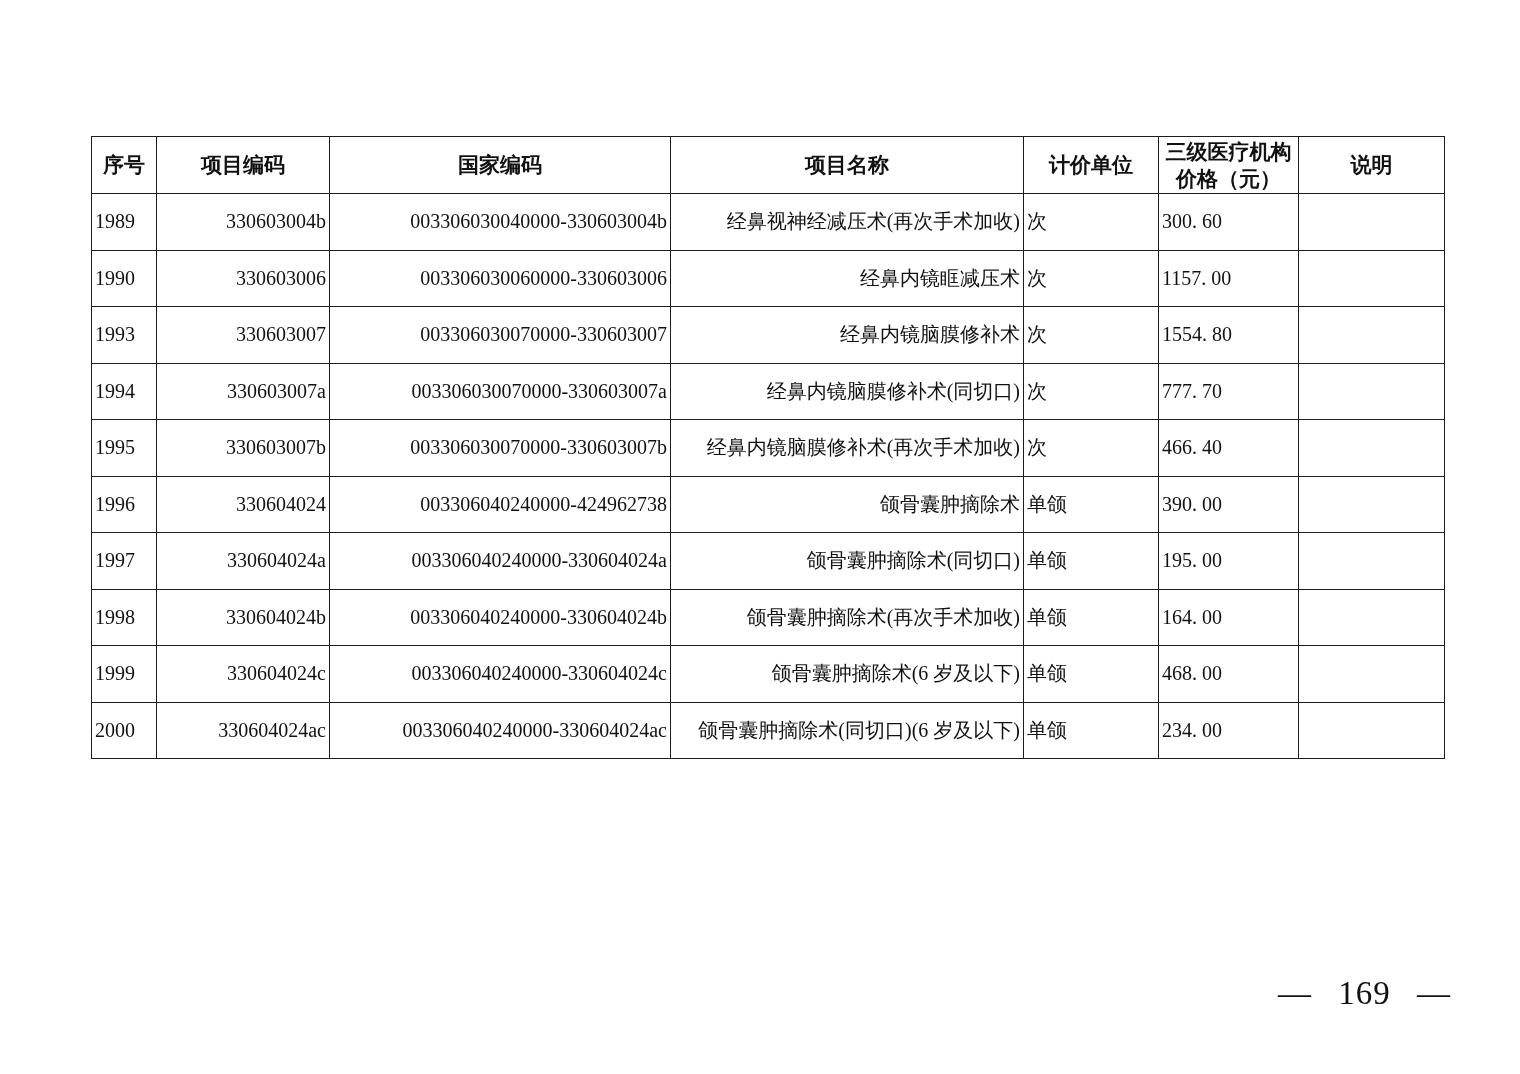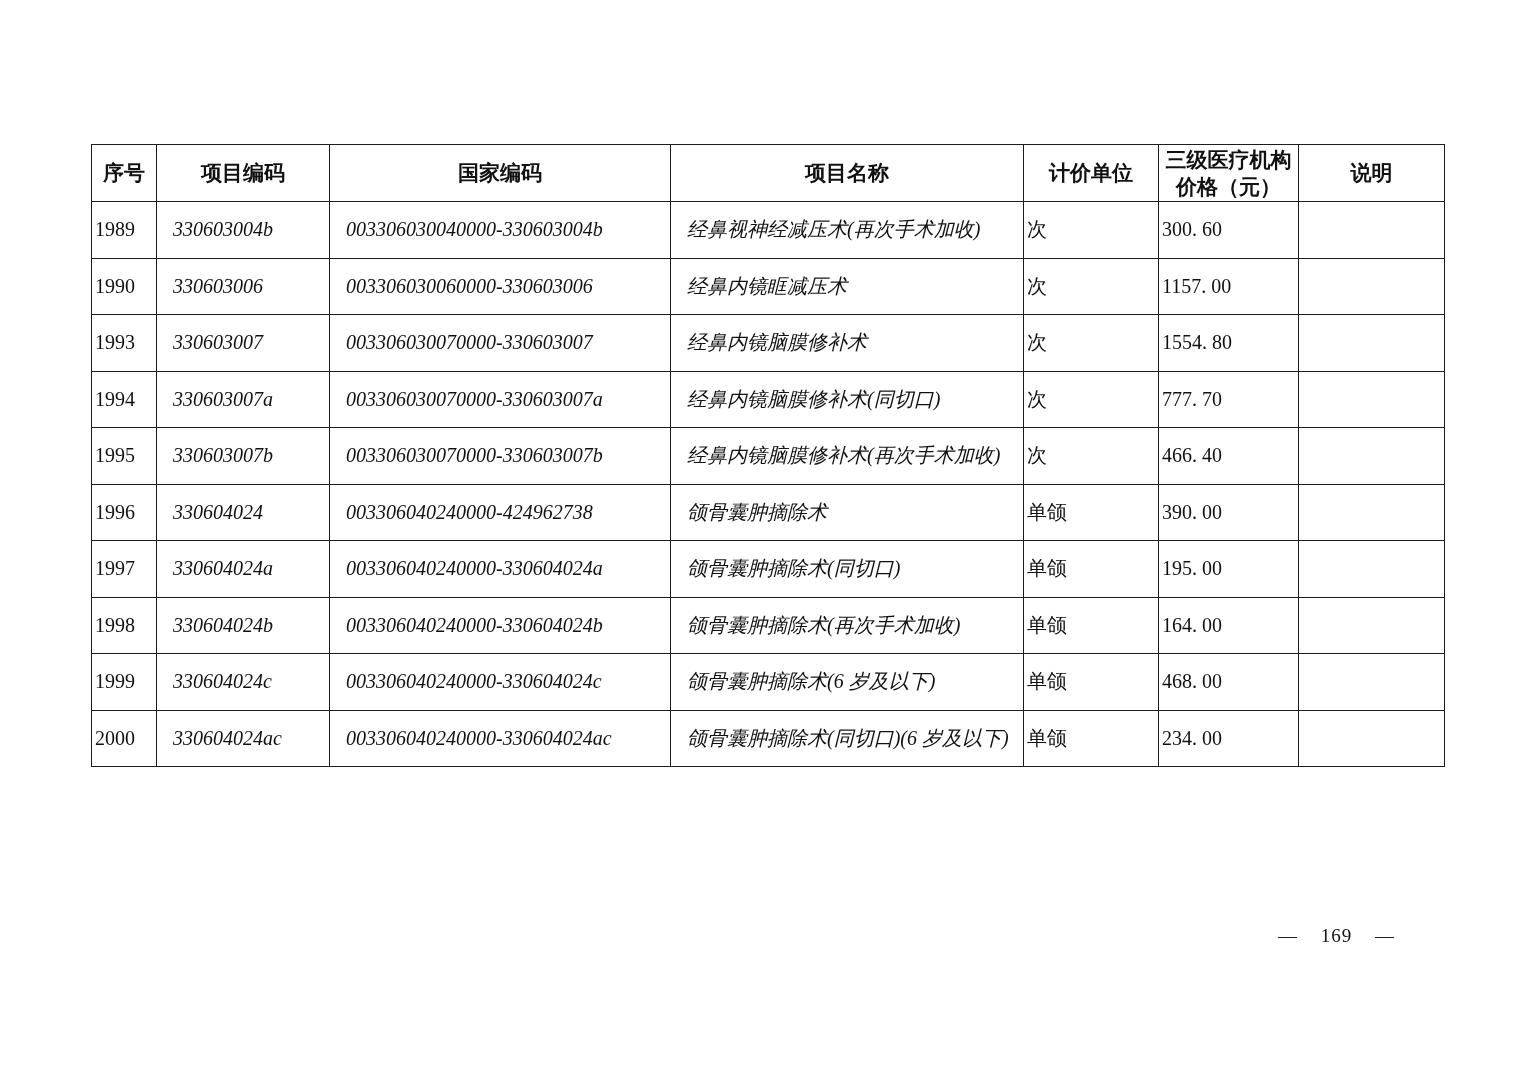--- a/index.html
+++ b/index.html
@@ -12,21 +12,21 @@
   .sheet {
     position: relative;
     width: 1520px;
     height: 1074px;
     background: #ffffff;
     overflow: hidden;
   }
   table.price-table {
     position: absolute;
     left: 91px;
-    top: 144px;
+    top: 136px;
     width: 1353px;
     border-collapse: collapse;
     table-layout: fixed;
   }
   .price-table th, .price-table td {
     border: 1px solid #1c1c1c;
     overflow: hidden;
     vertical-align: middle;
     background: #ffffff;
   }
@@ -38,27 +38,27 @@
     text-align: center;
     line-height: 1.3;
     padding: 0 4px;
   }
   .price-table td {
     font-size: 20px;
     height: 55.5px;
     padding: 0 3px;
     white-space: nowrap;
   }
-  .price-table td.c-left { text-align: left; padding-left: 16px; font-style: italic; }
+  .price-table td.c-left { text-align: right; padding-left: 16px; }
   .price-table td.c-center { }
   .page-number {
     position: absolute;
     left: 1278px;
-    top: 925px;
-    font-size: 19px;
+    top: 975px;
+    font-size: 33px;
     letter-spacing: 1px;
     word-spacing: 17px;
     color: #111111;
     white-space: nowrap;
   }
 </style>
 </head>
 <body>
 
 <div class="sheet">

